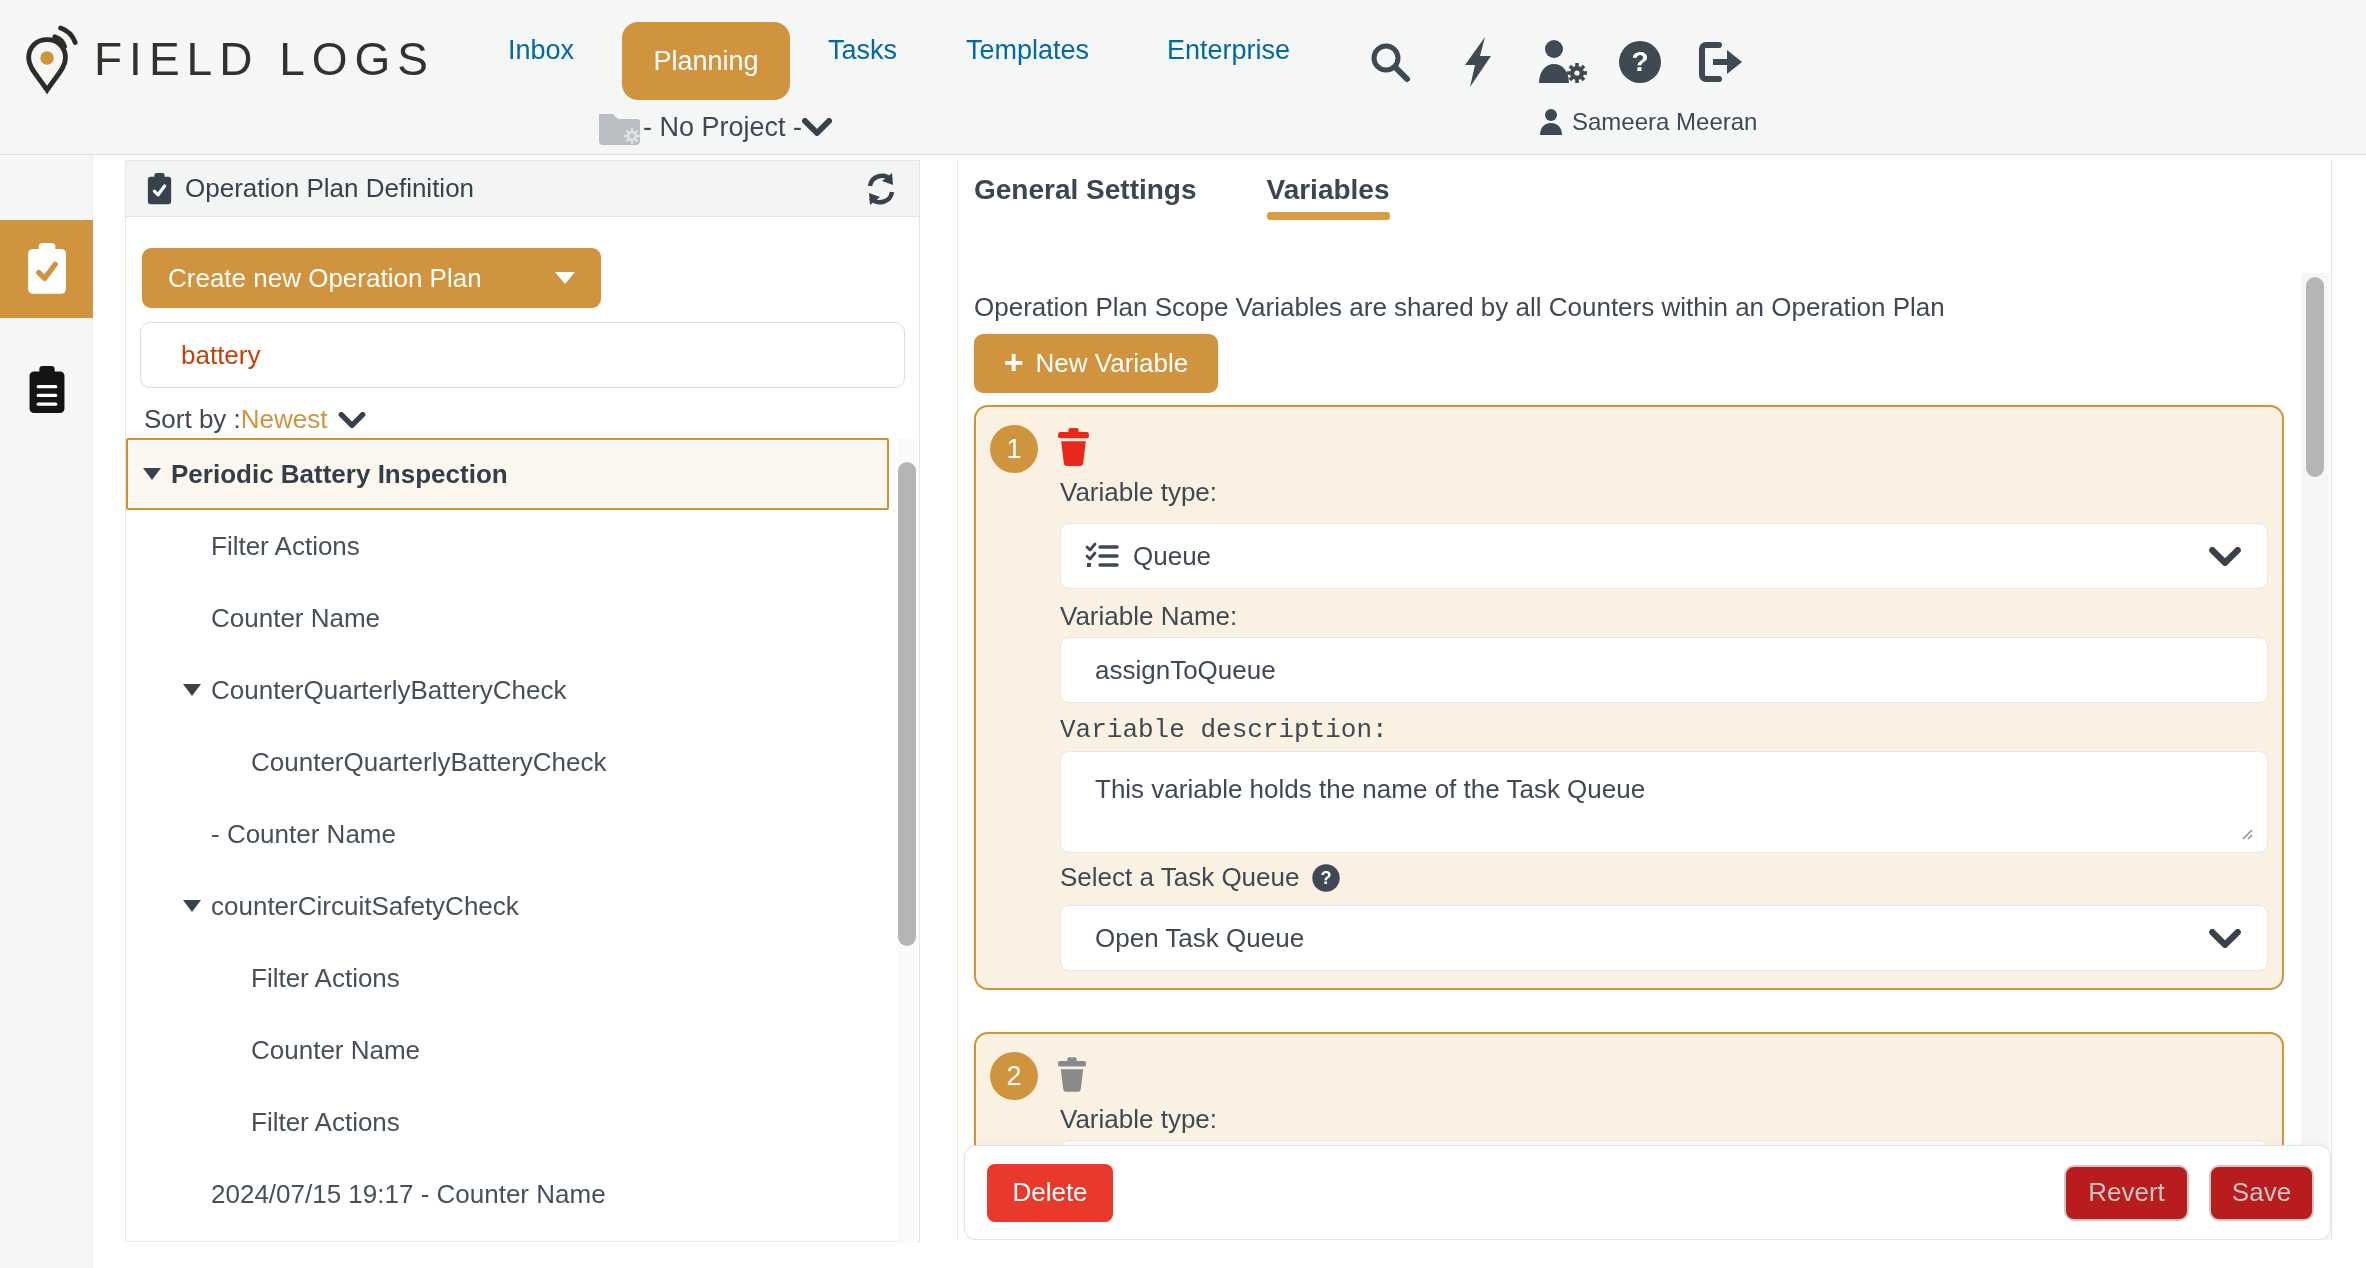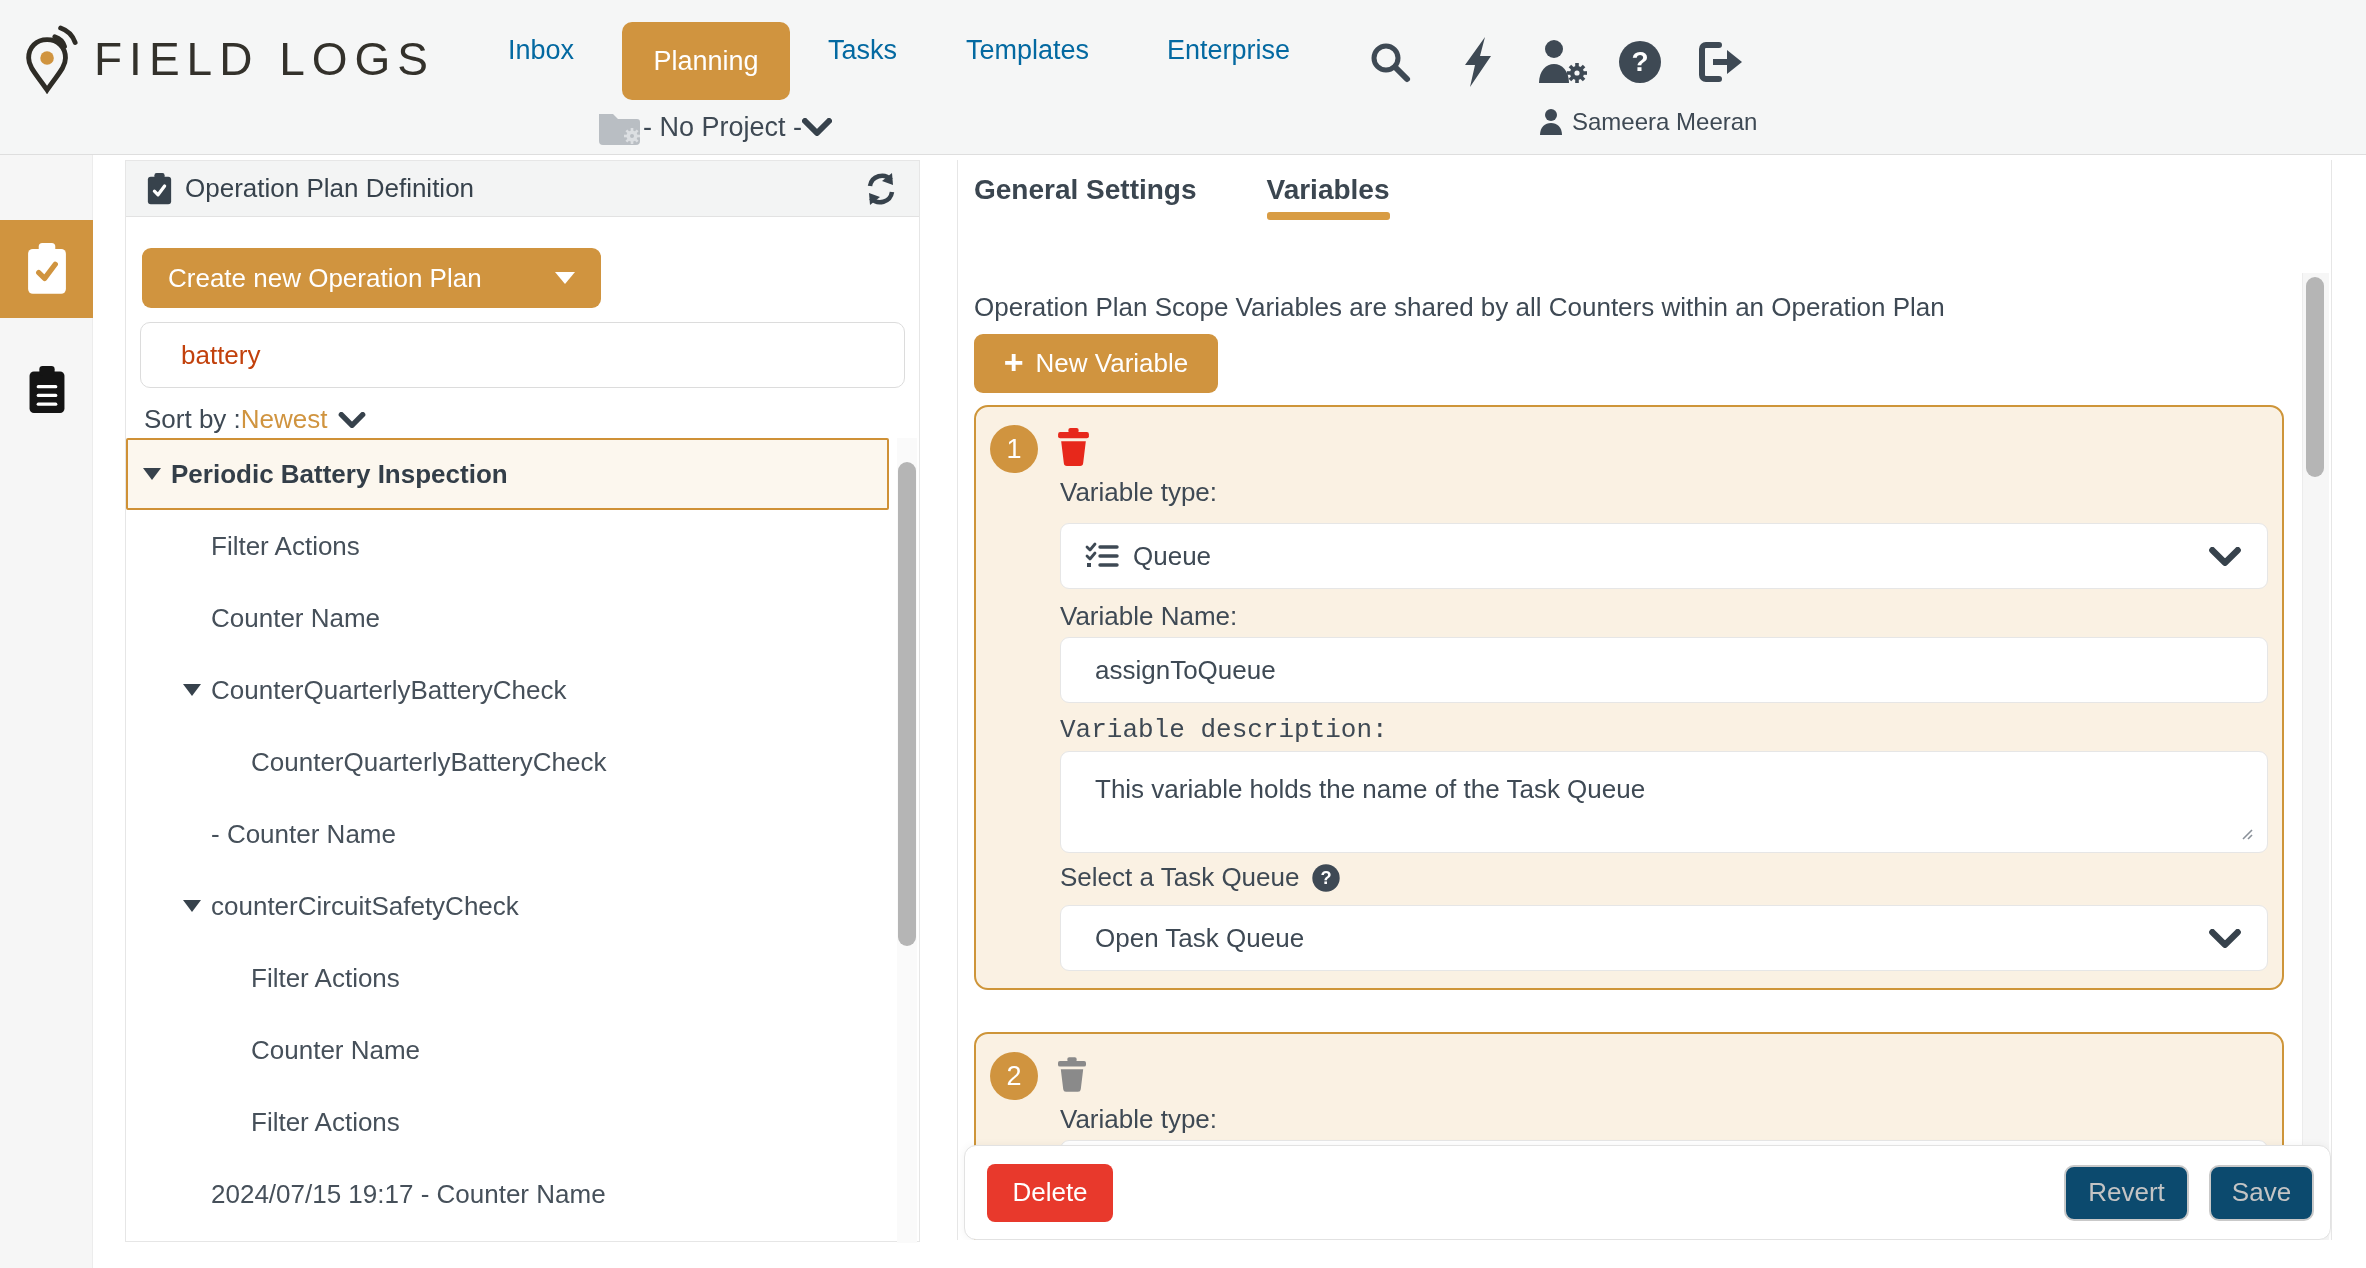--- a/index.html
+++ b/index.html
@@ -6,21 +6,21 @@
   body{
     width:2366px;height:1268px;position:relative;background:#ffffff;
     font-family:"Liberation Sans","DejaVu Sans",sans-serif;color:#3E4954;
     overflow:hidden;-webkit-font-smoothing:antialiased;
   }
   
   .topbar{position:absolute;left:0;top:0;width:2366px;height:155px;background:#F5F6F6;border-bottom:1px solid #DEDEDE;box-sizing:border-box;}
   .brand{position:absolute;left:18px;top:24px;display:flex;align-items:center;gap:14px;}
   .brand-text{font-size:46px;letter-spacing:7px;color:#33312B;font-weight:300;}
   .nav-item{position:absolute;top:0;height:100px;display:flex;align-items:center;font-size:27px;color:#0369a1;cursor:pointer;}
-  .nav-pill{position:absolute;left:622px;top:22px;width:168px;height:78px;background:#D0943F;border-radius:10px;color:#fff;display:flex;align-items:center;justify-content:center;font-size:27px;cursor:pointer;}
+  .nav-pill{position:absolute;left:622px;top:22px;width:168px;height:78px;background:#D0943F;border-radius:16px;color:#fff;display:flex;align-items:center;justify-content:center;font-size:27px;cursor:pointer;}
   .icon-btn{position:absolute;top:36px;width:52px;height:52px;display:flex;align-items:center;justify-content:center;cursor:pointer;color:#3E4954;}
   .project-selector{position:absolute;left:597px;top:104px;height:46px;display:flex;align-items:center;font-size:27px;color:#3E4954;cursor:pointer;}
   .user-chip{position:absolute;left:1540px;top:104px;height:36px;display:flex;align-items:center;gap:10px;font-size:24px;color:#3E4954;}
   
   .rail{position:absolute;left:0;top:155px;width:93px;height:1113px;background:#F6F6F6;border-right:1px solid #ECECEC;box-sizing:border-box;}
   .rail-item{width:93px;height:98px;display:flex;align-items:center;justify-content:center;cursor:pointer;}
   .rail-item.active{background:#D0943F;}
   .rail-item.second{height:96px;margin-top:24px;}
   
   .left-panel{position:absolute;left:125px;top:160px;width:795px;height:1082px;background:#fff;border:1px solid #E6E6E6;box-sizing:border-box;}
@@ -58,21 +58,21 @@
   .fld-label{position:absolute;left:84px;font-size:26px;color:#3E4954;display:flex;align-items:center;gap:12px;}
   .fld-box{position:absolute;left:84px;width:1208px;height:66px;background:#fff;border:1px solid #E6E6E6;border-radius:9px;box-sizing:border-box;display:flex;align-items:center;font-size:26px;color:#3E4954;cursor:pointer;}
   .fld-box .chev{position:absolute;right:26px;}
   .fld-input{position:absolute;left:84px;width:1208px;height:66px;background:#fff;border:1px solid #E6E6E6;border-radius:9px;box-sizing:border-box;padding:0 34px;font-size:26px;color:#3E4954;font-family:inherit;}
   .fld-textarea{position:absolute;left:84px;width:1208px;height:102px;background:#fff;border:1px solid #E6E6E6;border-radius:9px;box-sizing:border-box;padding:22px 34px;font-size:26px;color:#3E4954;font-family:inherit;resize:none;overflow:hidden;}
   .resize-grip{position:absolute;left:1262px;}
   .vscroll{position:absolute;right:2px;top:113px;width:26px;height:987px;background:#F6F6F6;border-left:1px solid #ECECEC;}
   .vscroll .thumb{position:absolute;left:3px;top:4px;width:18px;height:200px;background:#B5B5B5;border-radius:9px;}
   .footer-bar{position:absolute;left:6px;right:0;bottom:0;height:95px;background:#fff;border:1px solid #E2E2E2;border-radius:12px;box-sizing:border-box;display:flex;align-items:center;padding:0 16px 0 22px;box-shadow:0 0 8px rgba(0,0,0,0.05);z-index:10;}
   .delete-btn{width:126px;height:58px;background:#E8392C;color:#fff;border:none;border-radius:8px;font-size:26px;cursor:pointer;font-family:inherit;}
-  .ghost-btn{height:56px;background:#0c4a6e;border:2px solid #C9C9C9;border-radius:10px;color:#C4C4C4;font-size:26px;font-family:inherit;cursor:default;}
+  .ghost-btn{height:56px;background:#b91c1c;border:2px solid #C9C9C9;border-radius:10px;color:#C4C4C4;font-size:26px;font-family:inherit;cursor:default;}
   .revert-btn{width:125px;margin-left:auto;margin-right:20px;}
   .save-btn{width:105px;}
   svg{display:block;}
 </style>
 </head>
 <body>
 
 <header class="topbar">
   <div class="brand">
     <span>

